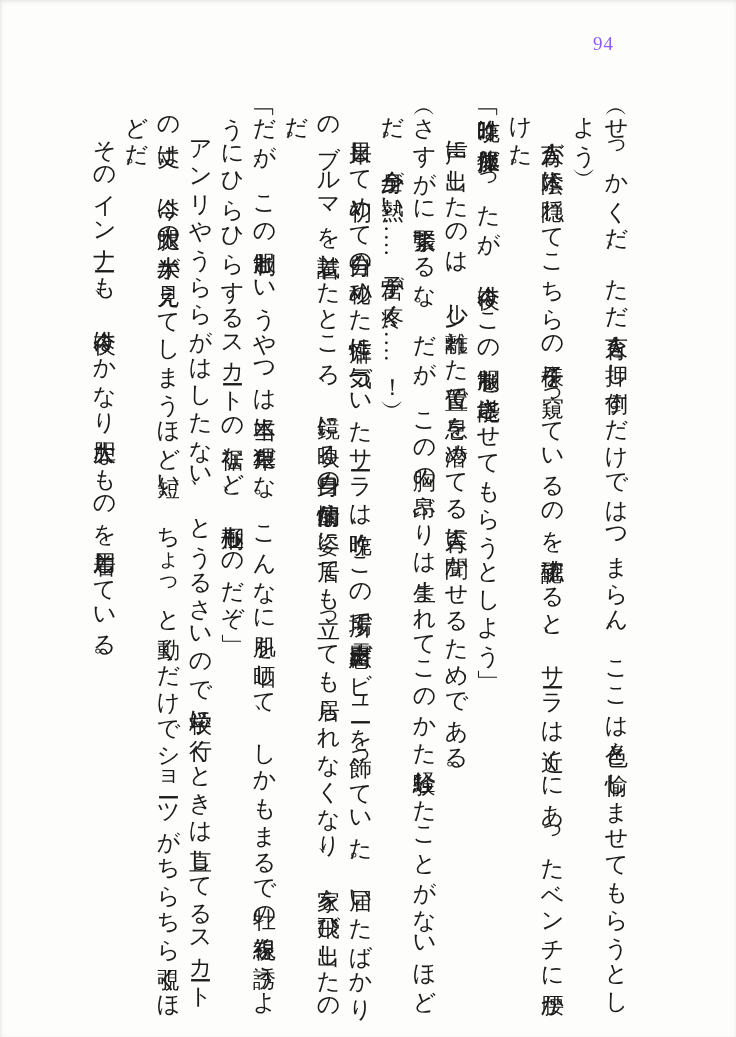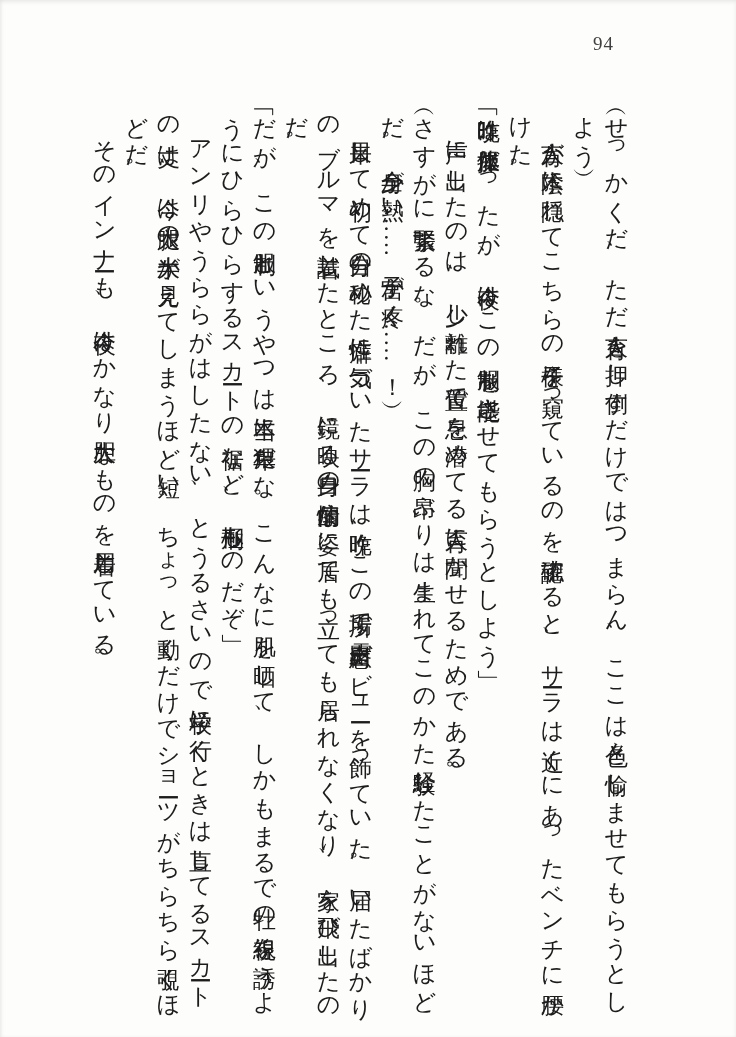--- a/index.html
+++ b/index.html
@@ -17,21 +17,21 @@
     box-shadow: inset 0 2px 4px rgba(0,0,0,0.08), inset 2px 0 3px rgba(0,0,0,0.03);
     font-family: "Liberation Serif", "DejaVu Serif", serif;
     color: #1c1c1c;
   }
   .page-number {
     position: absolute;
     top: 33px;
     left: 593px;
     font-size: 19px;
     letter-spacing: 1px;
-    color: #404040;
+    color: #8b5cf6;
   }
   .text-block {
     position: absolute;
     top: 101px;
     right: 104px;
     height: 916px;
     writing-mode: vertical-rl;
     text-orientation: mixed;
     font-size: 23px;
     letter-spacing: 1px;

